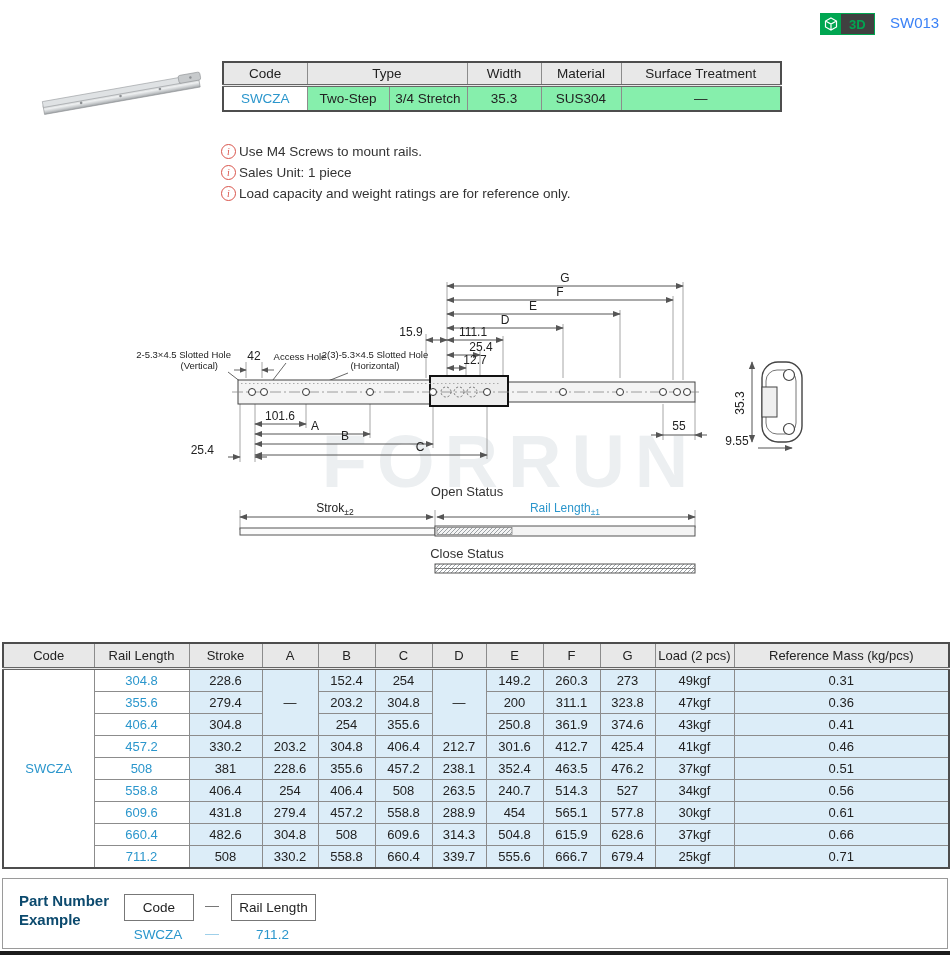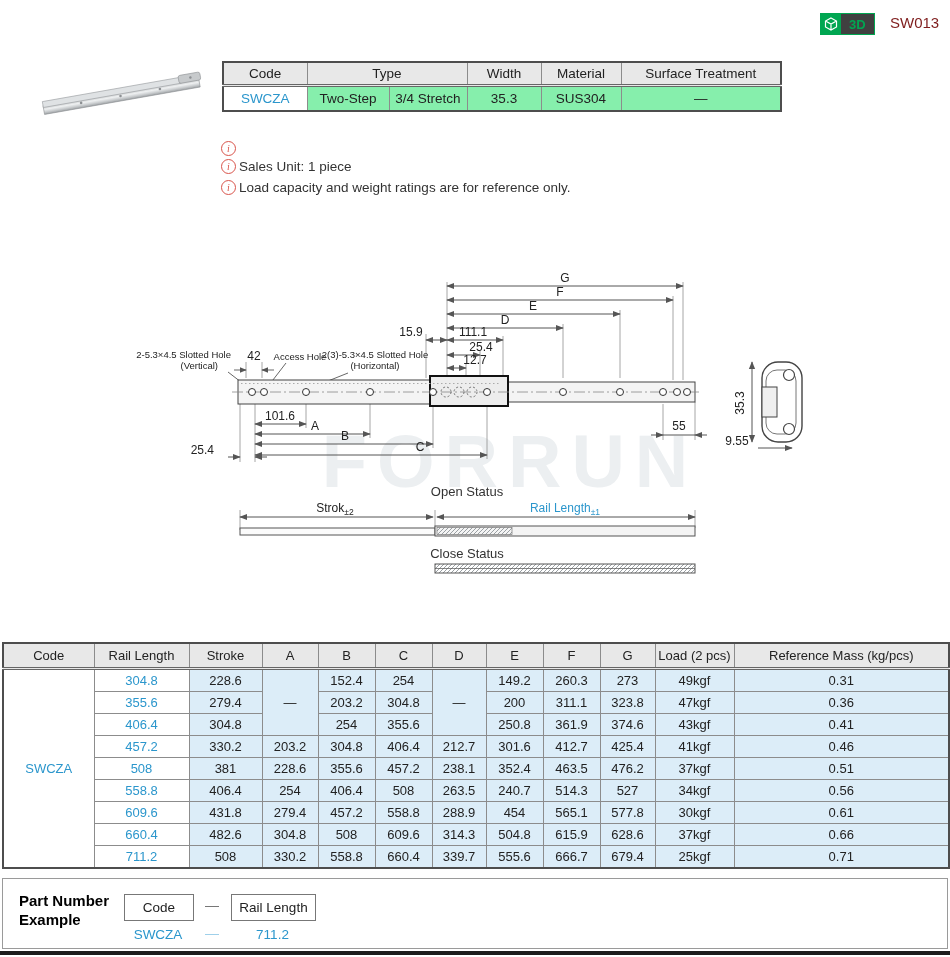--- a/index.html
+++ b/index.html
@@ -3,21 +3,21 @@
 <meta charset="utf-8">
 <style>
   html,body{margin:0;padding:0;background:#fff;}
   .page{position:relative;width:950px;height:957px;background:#fff;overflow:hidden;
         font-family:"Liberation Sans",sans-serif;color:#222;}
   
   .badge-3d{position:absolute;left:820px;top:13px;height:20px;display:flex;align-items:center;
             border:1px solid #00a651;background:#404040;cursor:pointer;}
   .badge-3d .sq{width:20px;height:20px;background:#00a651;display:flex;align-items:center;justify-content:center;}
   .badge-3d .txt{color:#00a651;font-size:13px;padding:0 8px;font-weight:bold;}
-  .page-code{position:absolute;left:890px;top:14px;font-size:15px;color:#7f1d1d;}
+  .page-code{position:absolute;left:890px;top:14px;font-size:15px;color:#3b82f6;}
   
   .product-photo{position:absolute;left:20px;top:48px;}
   
   table{border-collapse:collapse;}
   .spec-table{position:absolute;left:222px;top:61px;font-size:13.5px;table-layout:fixed;}
   .spec-table th,.spec-table td{border:1px solid #8c8c8c;text-align:center;padding:0;}
   .spec-table th{background:#e8e8e8;height:21px;font-weight:400;border-bottom:3px double #666;}
   .spec-table td{background:#86efac;height:23px;}
   .spec-table td.white{background:#fff;}
   .blue{color:#2b96cc;}
@@ -35,21 +35,21 @@
   .drawing text{font-family:"Liberation Sans",sans-serif;}
   
   .main-table{position:absolute;left:2px;top:642px;width:946px;font-size:13px;table-layout:fixed;}
   .main-table th,.main-table td{border:1px solid #8c8c8c;text-align:center;padding:0;}
   .main-table th{background:#e8e8e8;height:23px;font-weight:400;border-bottom:3px double #666;}
   .main-table td{height:21px;background:#dcedf8;}
   .main-table td.code-cell,.main-table td.rail-cell{background:#fff;color:#2b96cc;}
   .main-table td.rail-cell{cursor:pointer;}
   
   .pn-box{position:absolute;left:2px;top:878px;width:944px;height:69px;border:1px solid #9a9a9a;}
-  .pn-title{position:absolute;left:16px;top:12px;font-size:15px;font-weight:bold;color:#000000;line-height:19px;}
+  .pn-title{position:absolute;left:16px;top:12px;font-size:15px;font-weight:bold;color:#0c4a6e;line-height:19px;}
   .pn-code-box,.pn-rail-box{position:absolute;top:15px;height:25px;border:1px solid #777;background:#fff;
              display:flex;align-items:center;justify-content:center;font-size:13.5px;}
   .pn-code-box{left:121px;width:68px;}
   .pn-rail-box{left:228px;width:83px;}
   .pn-dash1{position:absolute;left:196px;top:18px;width:26px;color:#777;text-align:center;font-size:14px;}
   .pn-val-code{position:absolute;left:121px;width:68px;top:48px;text-align:center;font-size:13.5px;}
   .pn-val-dash{position:absolute;left:196px;top:46px;width:26px;text-align:center;font-size:14px;color:#9fd0ea;}
   .pn-val-rail{position:absolute;left:228px;width:83px;top:48px;text-align:center;font-size:13.5px;}
   .bottom-bar{position:absolute;left:0;top:951px;width:950px;height:4px;background:#1c1c1c;}
 </style>
@@ -115,20 +115,21 @@
         <td>SUS304</td>
         <td>—</td>
       </tr>
     </tbody>
   </table>
 
   <div class="notes">
     <div class="spacer"></div>
     <div class="info-line">
       <span class="info-icon">i</span>
+      <span>Use M4  Screws to mount rails.</span>
     </div>
     <div class="info-line">
       <span class="info-icon">i</span>
       <span>Sales Unit: 1 piece</span>
     </div>
     <div class="info-line">
       <span class="info-icon">i</span>
       <span>Load capacity and weight ratings are for reference only.</span>
     </div>
   </div>

